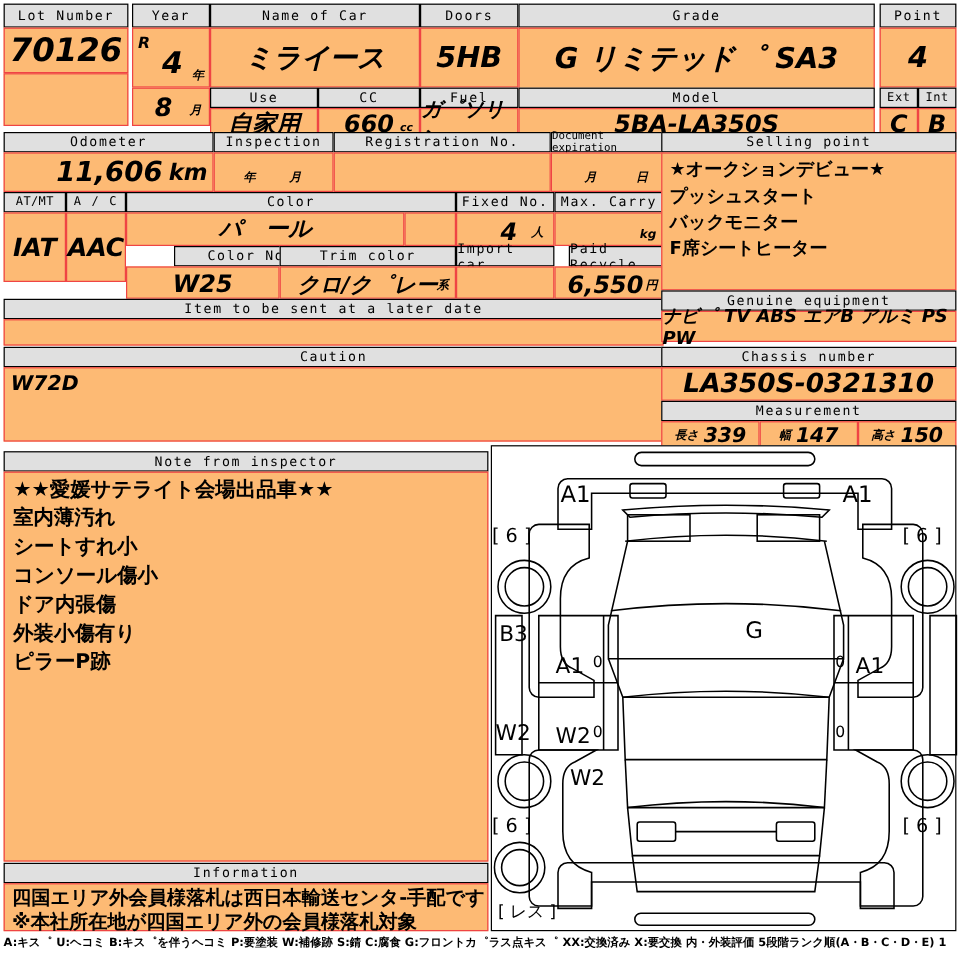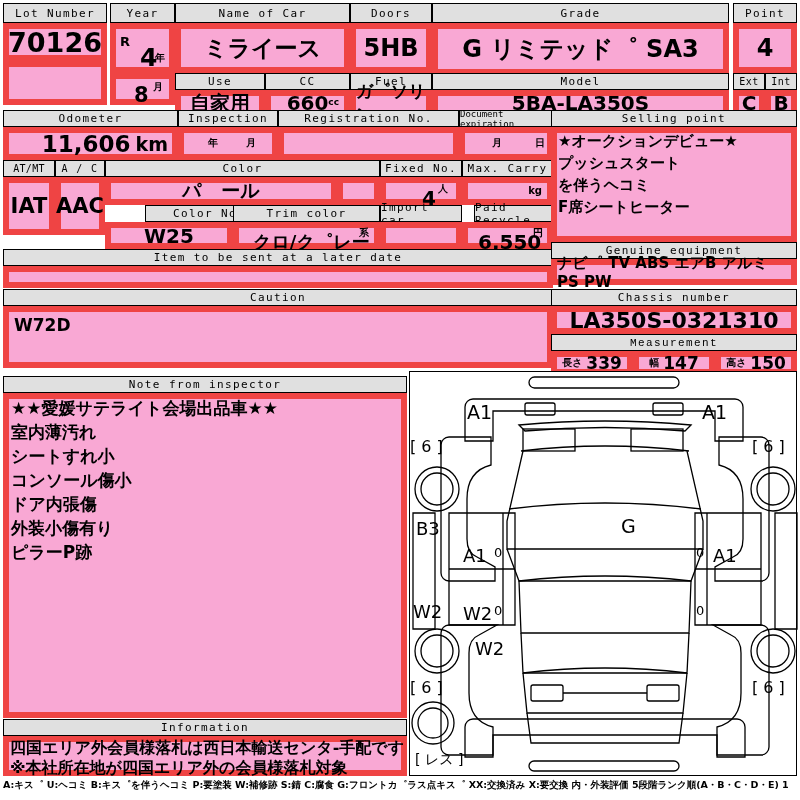--- a/index.html
+++ b/index.html
@@ -5,22 +5,22 @@
   html,body{margin:0;padding:0;background:#fff;}
   body{width:800px;height:800px;overflow:hidden;
        font-family:"DejaVu Sans","Liberation Sans",sans-serif;color:#000;}
   .sheet{position:relative;width:800px;height:800px;}
 
   
   .box{position:absolute;box-sizing:border-box;border:1.5px solid #000;background:#fff;}
   .hdr{position:absolute;box-sizing:border-box;border:1px solid #000;background:#e0e0e0;
        font-size:11px;letter-spacing:1.4px;display:flex;align-items:center;
        justify-content:center;font-family:"DejaVu Sans Mono","Liberation Mono",monospace;}
-  .cell{position:absolute;box-sizing:border-box;border:6px solid #ef4444;background:#f9a8d4;
-        display:flex;align-items:center;justify-content:center;}
+  .cell{position:absolute;box-sizing:border-box;border:1px solid #ef4444;background:#fdba74;
+        display:flex;align-items:center;justify-content:center;font-style:italic;}
   .val{font-weight:bold;}
   .jp{font-family:"DejaVu Sans","Liberation Sans",sans-serif;font-weight:bold;}
   .left{justify-content:flex-start;padding-left:5px;}
   .right{justify-content:flex-end;padding-right:4px;}
 
   .sub{position:absolute;font-size:11px;font-weight:bold;}
   .tiny{font-size:10px;font-weight:bold;}
 
   
   .txtblock{position:absolute;box-sizing:border-box;padding:2px 5px;
@@ -179,34 +179,34 @@
 
   <div class="hdr" style="left:3px;top:289px;width:550px;height:17px;">Caution</div>
   <div class="cell left" style="left:3px;top:306px;width:550px;height:62px;align-items:flex-start;padding-top:3px;">
     <span class="val" style="font-size:17px;">W72D</span>
   </div>
 
   <div class="hdr" style="left:551px;top:110px;width:246px;height:17px;">Selling point</div>
   <div class="cell" style="left:551px;top:127px;width:246px;height:115px;"></div>
   <div class="txtblock jp" style="left:553px;top:128px;width:242px;font-size:15px;line-height:22px;">★オークションデビュー★
 プッシュスタート
-を伴うヘコミ
+バックモニター
 F席シートヒーター</div>
 
   <div class="hdr" style="left:551px;top:242px;width:246px;height:17px;">Genuine equipment</div>
   <div class="cell" style="left:551px;top:259px;width:246px;height:26px;">
     <span class="jp" style="font-size:15px;">ナビ゜  TV  ABS  エアB  アルミ  PS PW</span>
   </div>
 
   <div class="hdr" style="left:551px;top:289px;width:246px;height:17px;">Chassis number</div>
   <div class="cell" style="left:551px;top:306px;width:246px;height:28px;">
     <span class="val" style="font-size:22px;">LA350S-0321310</span>
   </div>
 
-  <div class="hdr" style="left:551px;top:334px;width:246px;height:17px;font-family:Liberation Mono, monospace;">Measurement</div>
+  <div class="hdr" style="left:551px;top:334px;width:246px;height:17px;">Measurement</div>
   <div class="cell" style="left:551px;top:351px;width:82px;height:24px;">
     <span class="tiny" style="font-size:10px;margin-right:4px;">長さ</span>
     <span class="val" style="font-size:17px;">339</span>
   </div>
   <div class="cell" style="left:633px;top:351px;width:82px;height:24px;">
     <span class="tiny" style="font-size:10px;margin-right:4px;">幅</span>
     <span class="val" style="font-size:17px;">147</span>
   </div>
   <div class="cell" style="left:715px;top:351px;width:82px;height:24px;">
     <span class="tiny" style="font-size:10px;margin-right:4px;">高さ</span>

